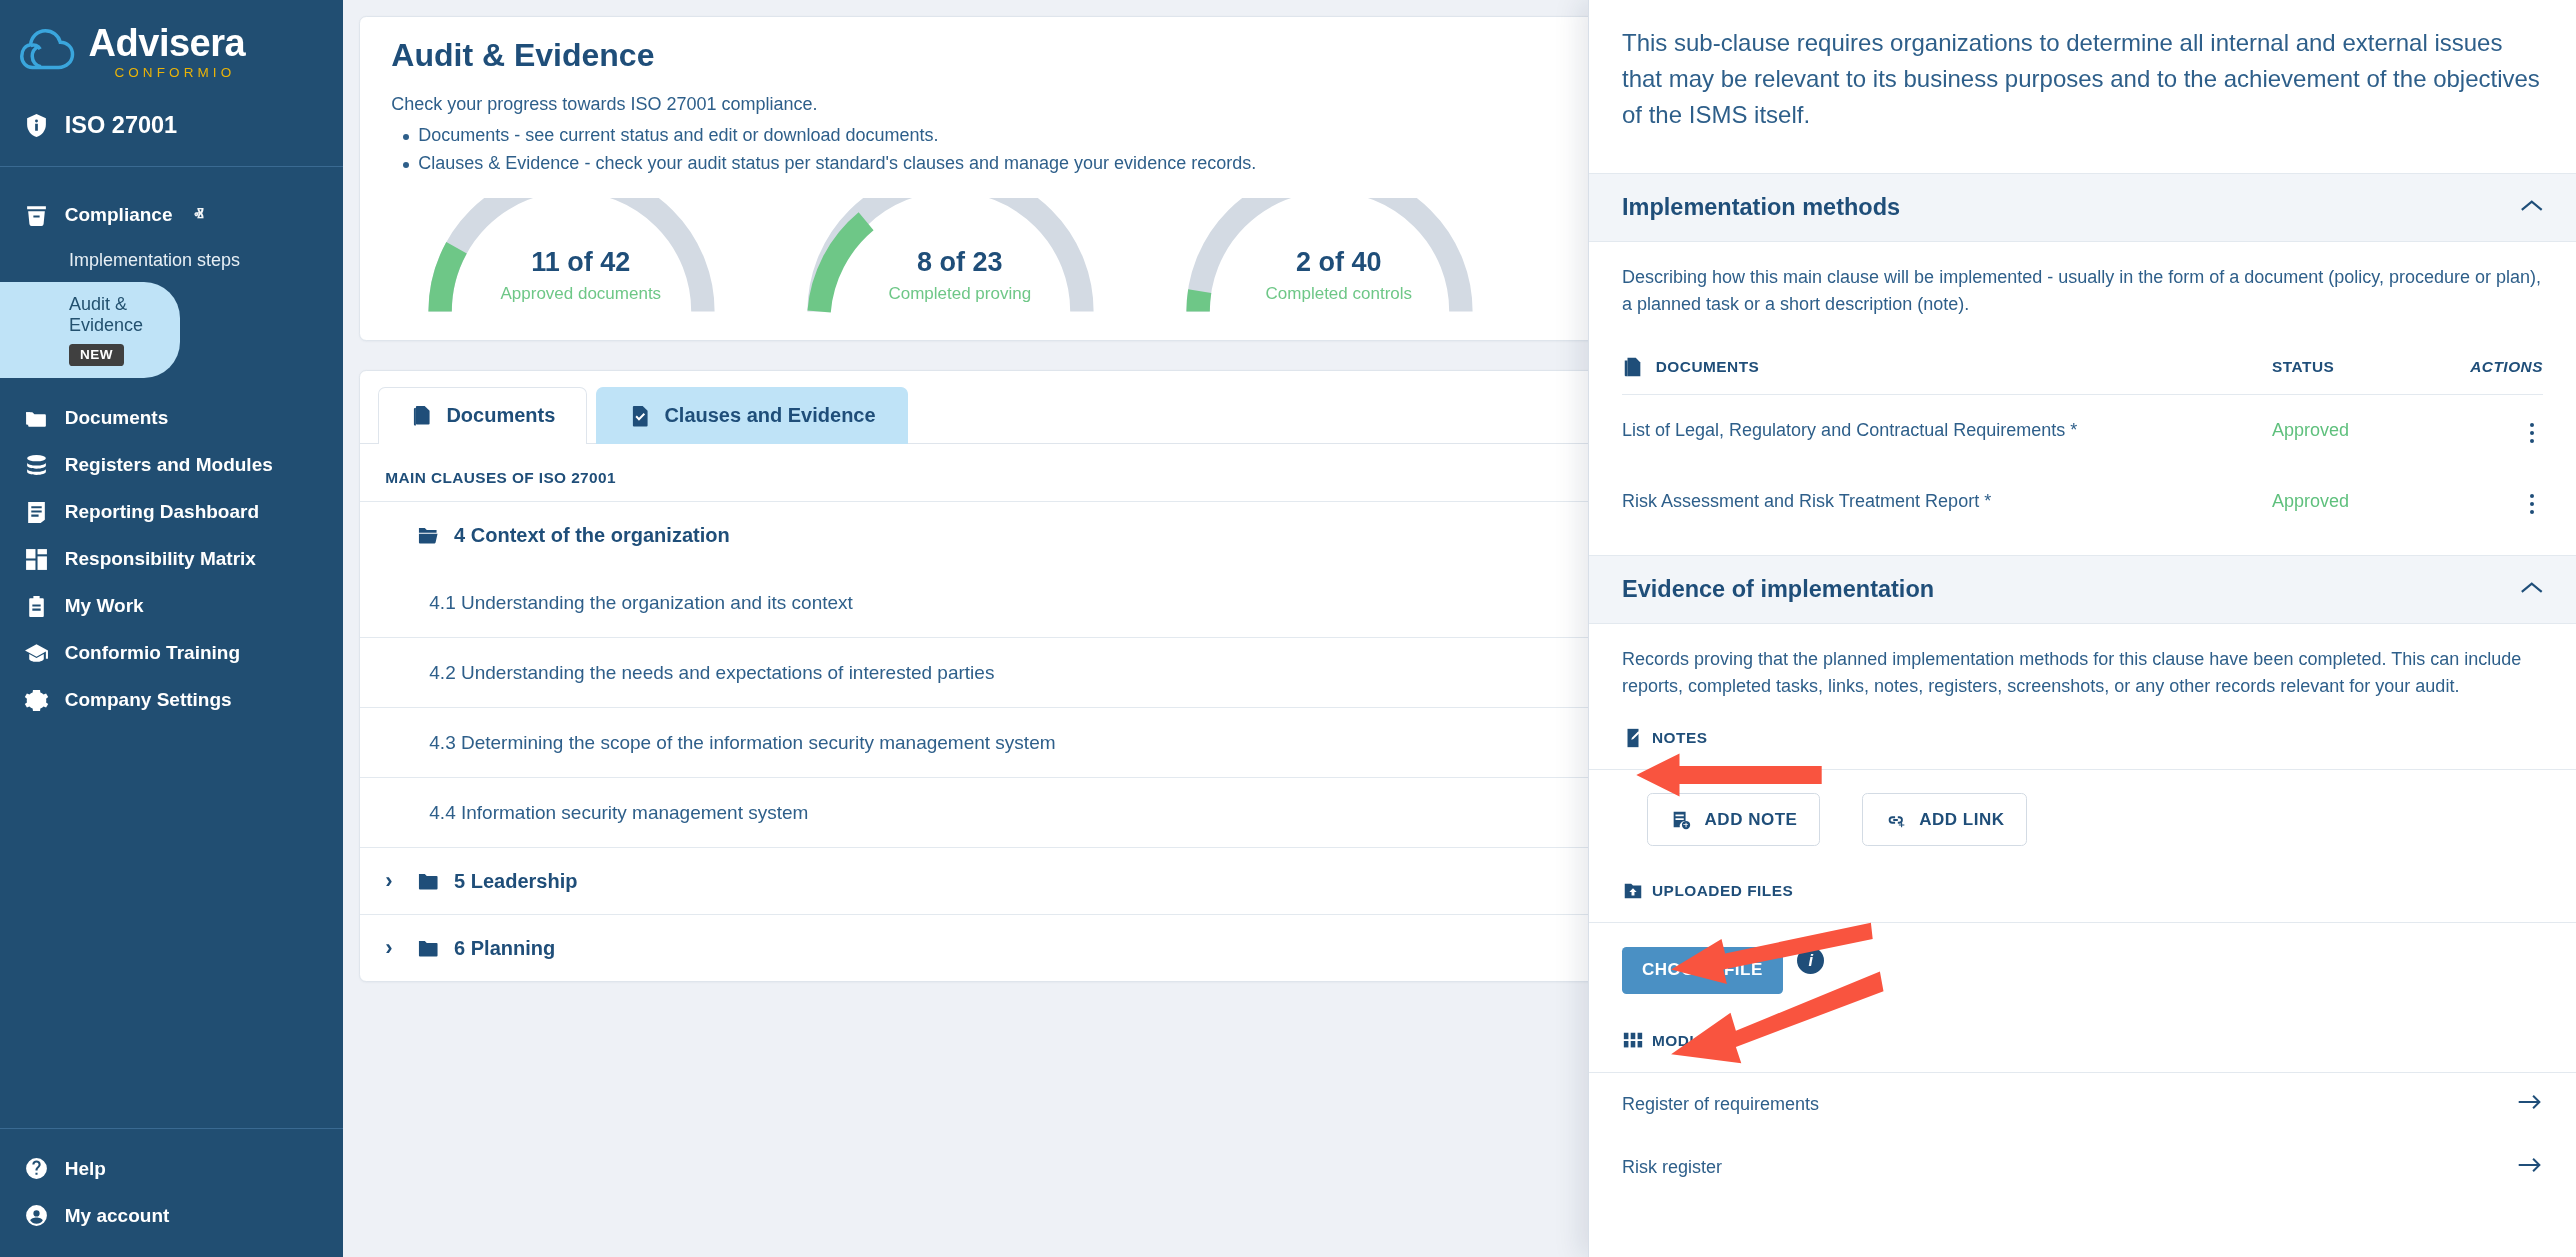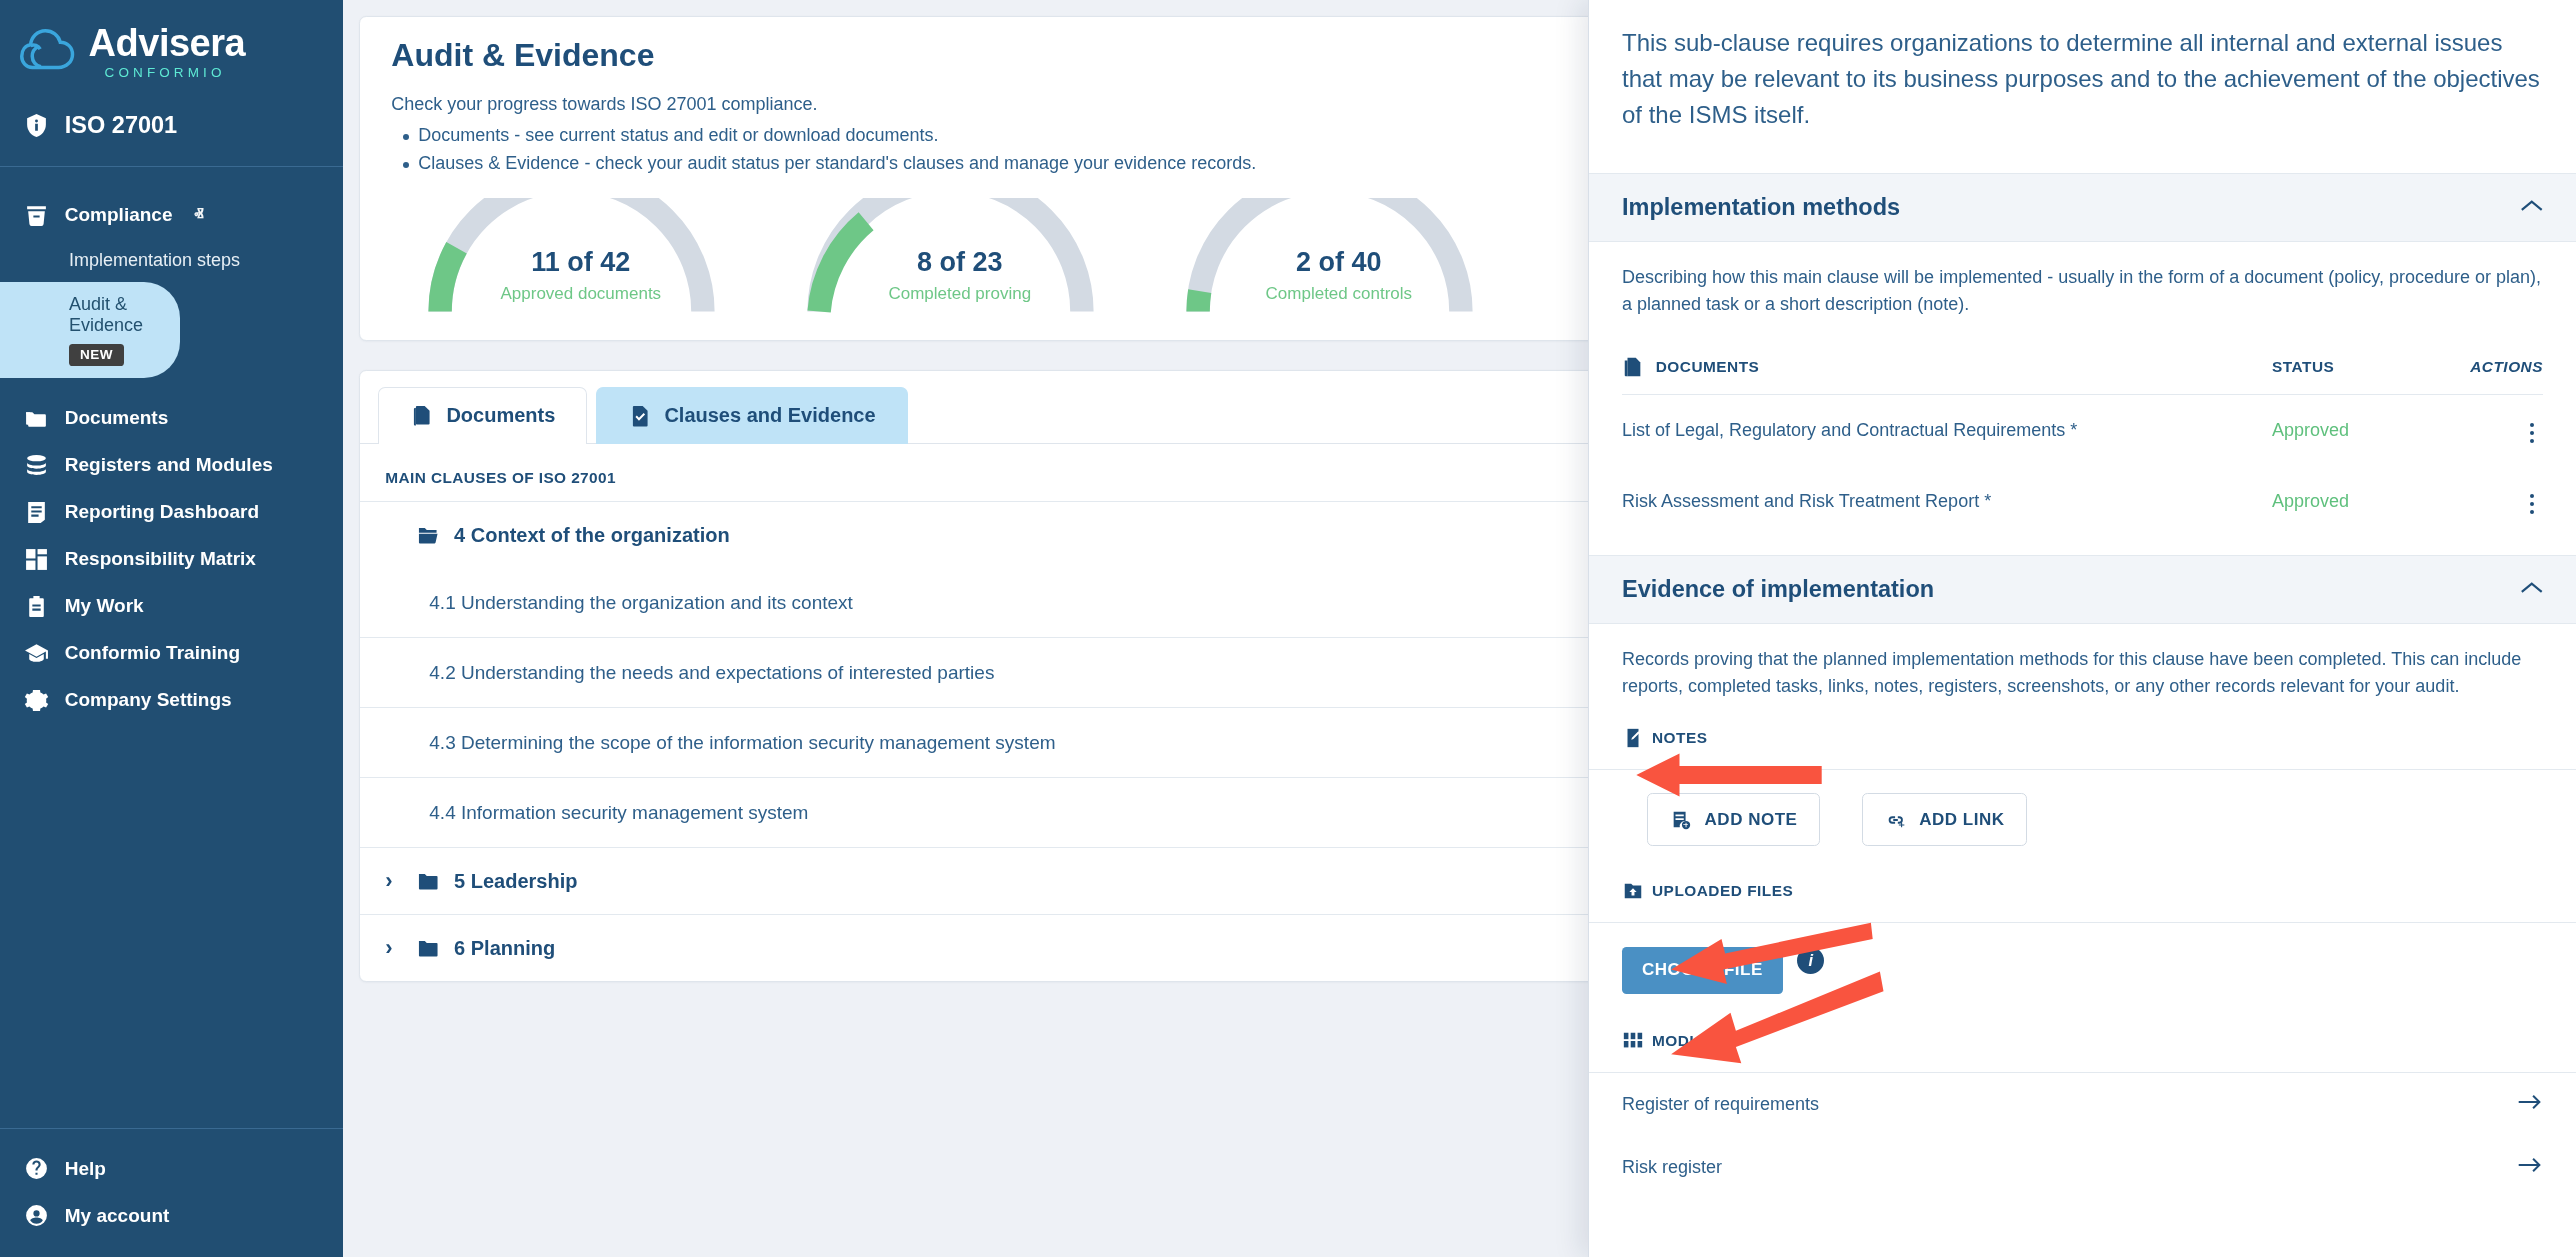--- a/index.html
+++ b/index.html
@@ -16,21 +16,21 @@
     width: 343px; min-width: 343px; height: 1257px;
     background: #1f4e79;
     background: #214e72;
     display: flex; flex-direction: column;
     color: #fff; position: relative;
   }
   .sb-logo { padding: 23.5px 0 27px 20px; display: flex; align-items: center; gap: 12.6px; }
   .sb-logo .cloud { width: 56px; height: 45px; position: relative; flex: none; }
   .logo-text { display: flex; flex-direction: column; line-height: 1; }
   .logo-main { font-size: 38px; font-weight: 700; letter-spacing: -0.5px; }
-  .logo-sub { font-size: 13.5px; letter-spacing: 4.1px; color: #5eead4; margin-top: 4.5px; margin-left: 16px; }
+  .logo-sub { font-size: 13.5px; letter-spacing: 4.1px; color: #eab308; margin-top: 4.5px; margin-left: 16px; text-align: center; }
 
   .sb-standard {
     display: flex; align-items: center; gap: 16.3px;
     padding: 5.4px 0 27px 23.5px;
     border-bottom: 0.9px solid #3a6a92;
   }
   .sb-standard .label { font-size: 23.5px; font-weight: 700; }
 
   .sb-nav { padding-top: 25px; flex: 1; overflow: hidden; }
   .sb-item {

